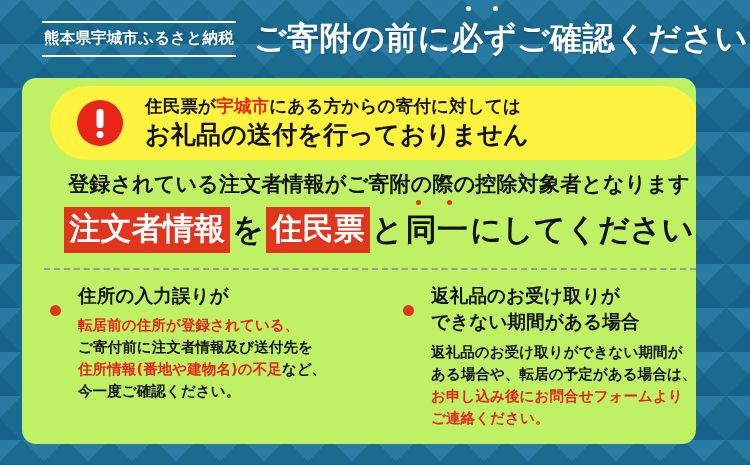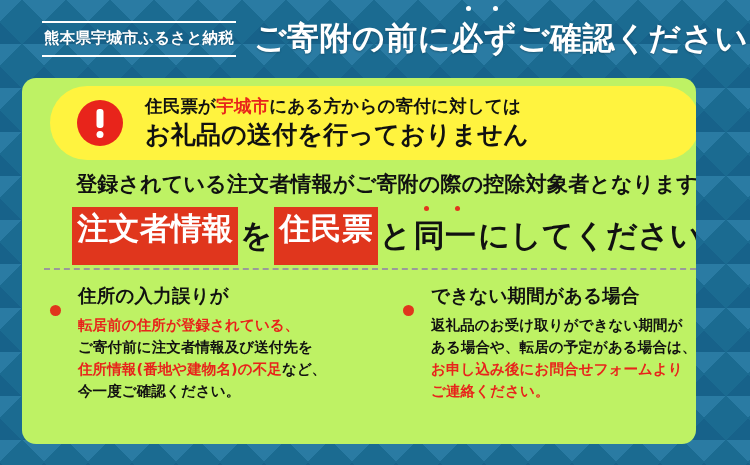--- a/index.html
+++ b/index.html
@@ -83,32 +83,32 @@
     position:absolute;left:50%;bottom:8px;transform:translateX(-50%);
     width:7px;height:7px;background:#fff;border-radius:50%;
   }
   .pill-text{margin-left:22px;}
   .pill-l1{font-size:17.5px;font-weight:700;color:#111;letter-spacing:.2px;line-height:1.25;}
   .pill-l2{font-size:25px;font-weight:700;color:#111;letter-spacing:.2px;line-height:1.2;margin-top:2px;}
   .red{color:#e8241b;}
 
   
   #mid{
-    position:absolute;left:12px;top:92px;width:706px;
+    position:absolute;left:4px;top:92px;width:706px;
     text-align:center;
   }
   .mid-l1{font-size:21px;font-weight:700;color:#111;letter-spacing:.2px;}
   .mid-l2{
     margin-top:9px;font-size:31px;font-weight:700;color:#111;
     letter-spacing:.2px;white-space:nowrap;
     display:flex;align-items:center;justify-content:center;gap:2px;
   }
   .chip{
     background:#e0361d;color:#ffffff;
-    padding:1px 5px 15px 5px;display:inline-block;
+    padding:1px 5px 3px 5px;display:inline-block;
   }
   .emph-red{position:relative;display:inline-block;}
   .emph-red::before{
     content:"";position:absolute;left:17%;top:-9px;
     width:5px;height:5px;border-radius:50%;background:#e0361d;
   }
   .emph-red::after{
     content:"";position:absolute;left:66%;top:-9px;
     width:5px;height:5px;border-radius:50%;background:#e0361d;
   }
@@ -195,20 +195,21 @@
           <div><span class="body-red">住所情報(番地や建物名)の不足</span><span>など、</span></div>
           <div>今一度ご確認ください。</div>
         </div>
       </div>
     </div>
 
     <div class="col">
       <div class="bullet"></div>
       <div class="col-inner">
         <div class="col-head">
+          <div>返礼品のお受け取りが</div>
           <div>できない期間がある場合</div>
         </div>
         <div class="col-body">
           <div>返礼品のお受け取りができない期間が</div>
           <div>ある場合や、転居の予定がある場合は、</div>
           <div class="body-red">お申し込み後にお問合せフォームより</div>
           <div class="body-red">ご連絡ください。</div>
         </div>
       </div>
     </div>

